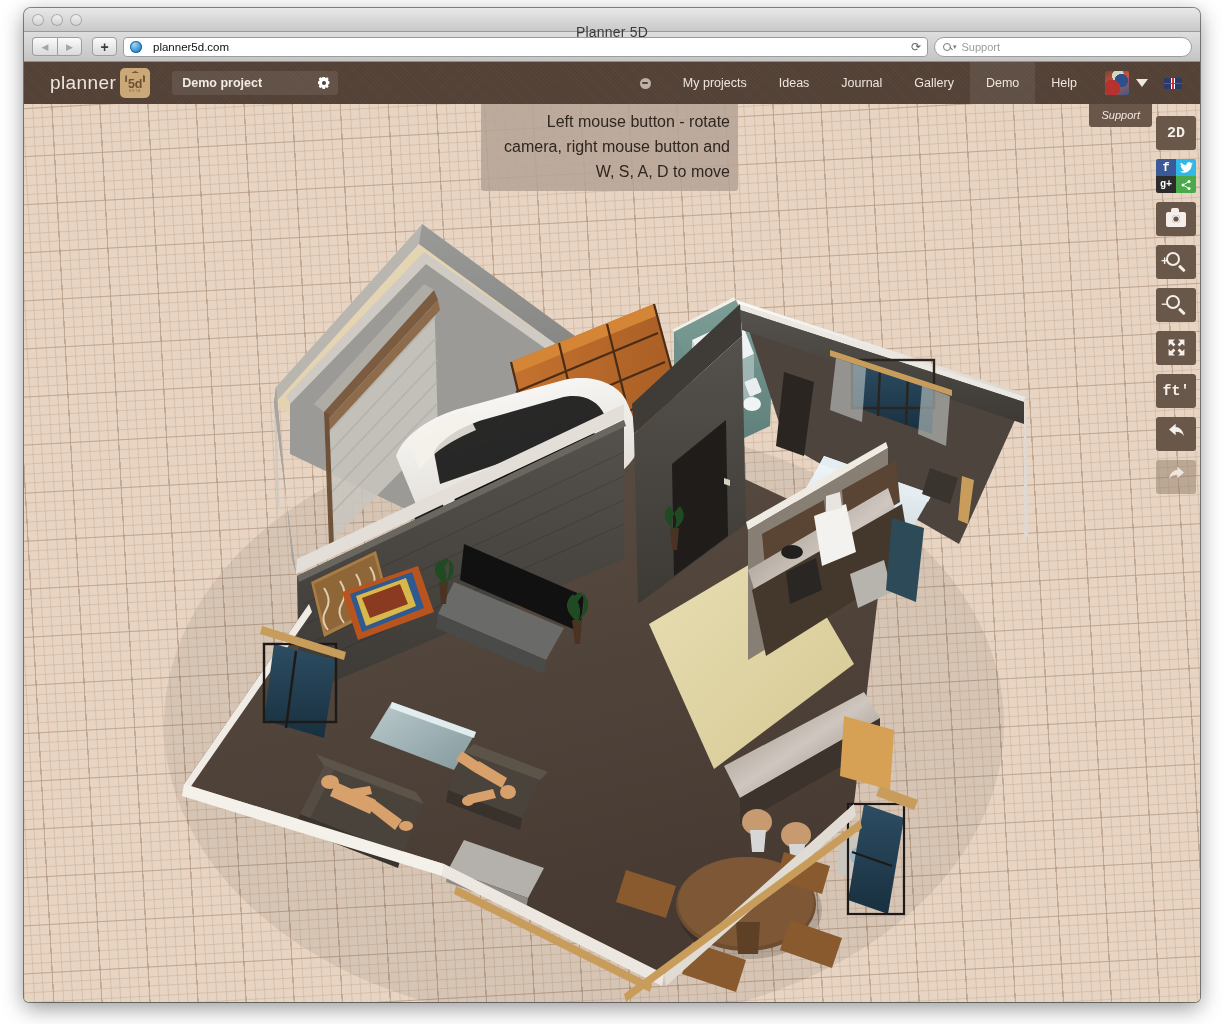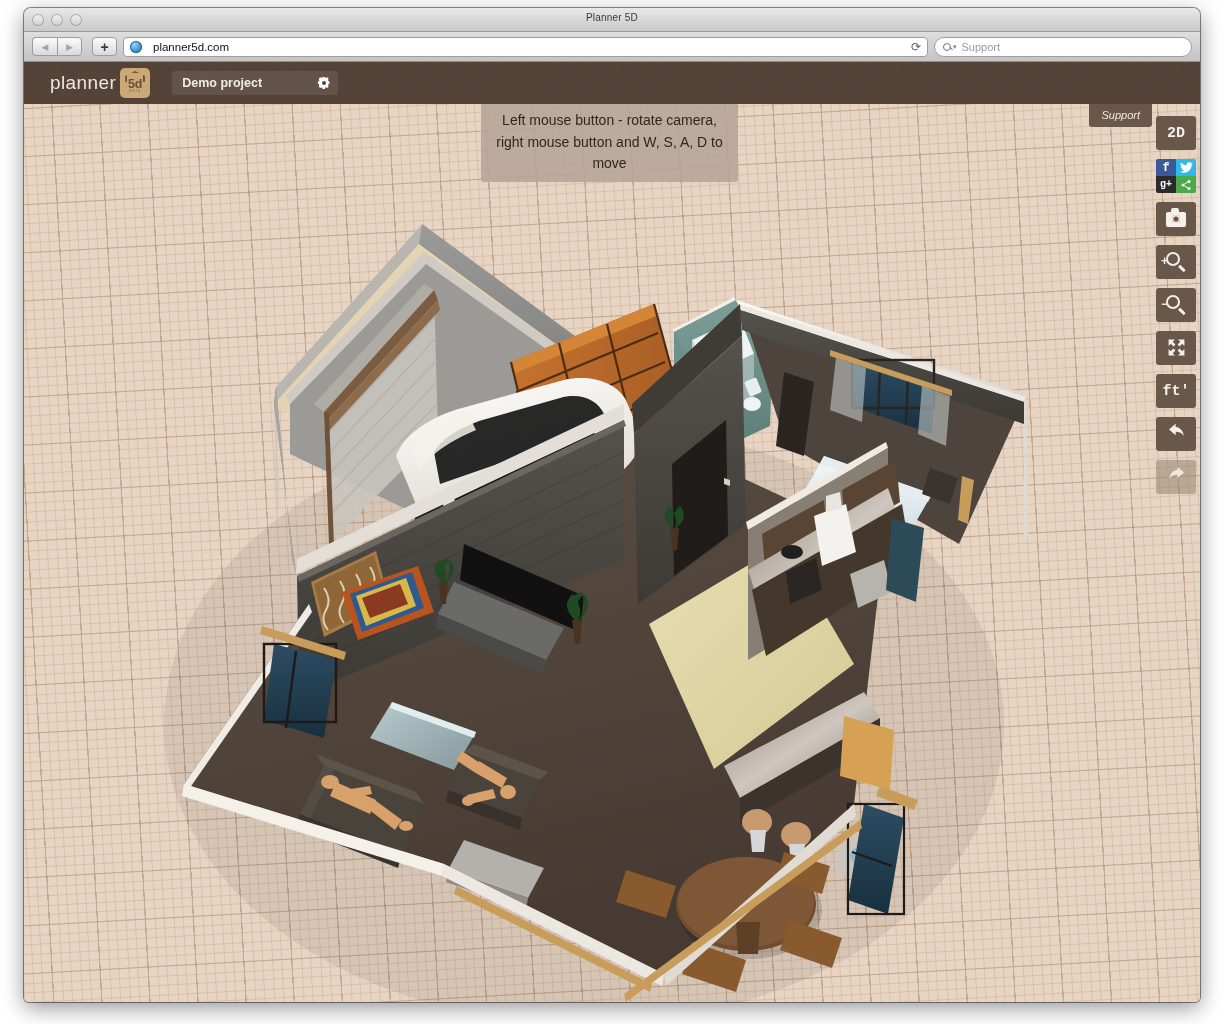--- a/index.html
+++ b/index.html
@@ -24,22 +24,22 @@
   #titlebar{
     height:24px; flex:0 0 24px; position:relative;
     background:linear-gradient(#e8e8e8,#c9c9c9);
     border-bottom:1px solid #9a9a9a;
   }
   #traffic{ position:absolute; left:8px; top:6px; display:flex; gap:7px; }
   .tl{ width:12px; height:12px; border-radius:50%;
        background:linear-gradient(#f3f3f3,#cfcfcf);
        box-shadow:inset 0 0 0 1px #a8a8a8; }
   #win-title{
-    position:absolute; left:0; right:0; top:4px; text-align:center;
-    font-size:10px; color:#3a3a3a; letter-spacing:.2px;
+    position:absolute; left:0; right:0; top:16px; text-align:center;
+    font-size:14px; color:#3a3a3a; letter-spacing:.2px;
   }
 
   
   #toolbar{
     height:30px; flex:0 0 30px;
     background:linear-gradient(#dedede,#c4c4c4);
     border-bottom:1px solid #8f8f8f;
     display:flex; align-items:center; padding:0 8px; gap:6px;
   }
   .navgrp{ display:flex; }
@@ -199,21 +199,21 @@
   #support{
     position:absolute; right:48px; top:42px; z-index:39;
     background:#6b574a; color:#f1e9e2;
     font-size:11px; padding:5px 12px 6px; border-radius:0 0 3px 3px;font-style:italic;
   }
 
   
   #tooltip{
     position:absolute; left:457px; top:42px; width:257px; z-index:39;
     background:rgba(182,164,150,.88); color:#2f2620;
-    font-size:14px; text-align:center; line-height:1.55;
+    font-size:16px; text-align:right; line-height:1.55;
     padding:6px 8px 7px; border-radius:0 0 3px 3px;
   }
 
   
   #canvas{
     position:absolute; inset:42px 0 0 0; overflow:hidden;
     background:#e7d4c2;
   }
   #grid{
     position:absolute; left:-20%; top:-20%; width:140%; height:140%;
@@ -661,20 +661,32 @@
           <span id="logo-badge-5d">5d</span>
           <span id="logo-badge-sub">BETA</span>
         </span>
       </div>
 
       <div id="projectfield">
         <span id="projectname">Demo project</span>
         <span class="gear"></span>
       </div>
 
+      <nav id="nav">
+        <span class="dot-icon"></span>
+        <a class="navitem">My projects</a>
+        <a class="navitem">Ideas</a>
+        <a class="navitem">Journal</a>
+        <a class="navitem">Gallery</a>
+        <a class="navitem active">Demo</a>
+        <a class="navitem">Help</a>
+        <span id="avatar"></span>
+        <span class="caret"></span>
+        <span id="flag"></span>
+      </nav>
     </div>
 
     <div id="support">Support</div>
 
     <div id="tooltip">Left mouse button - rotate camera, right mouse button and W, S, A, D to move</div>
 
     <div id="rtools">
       <div class="tool">2D</div>
 
       <div id="social">

